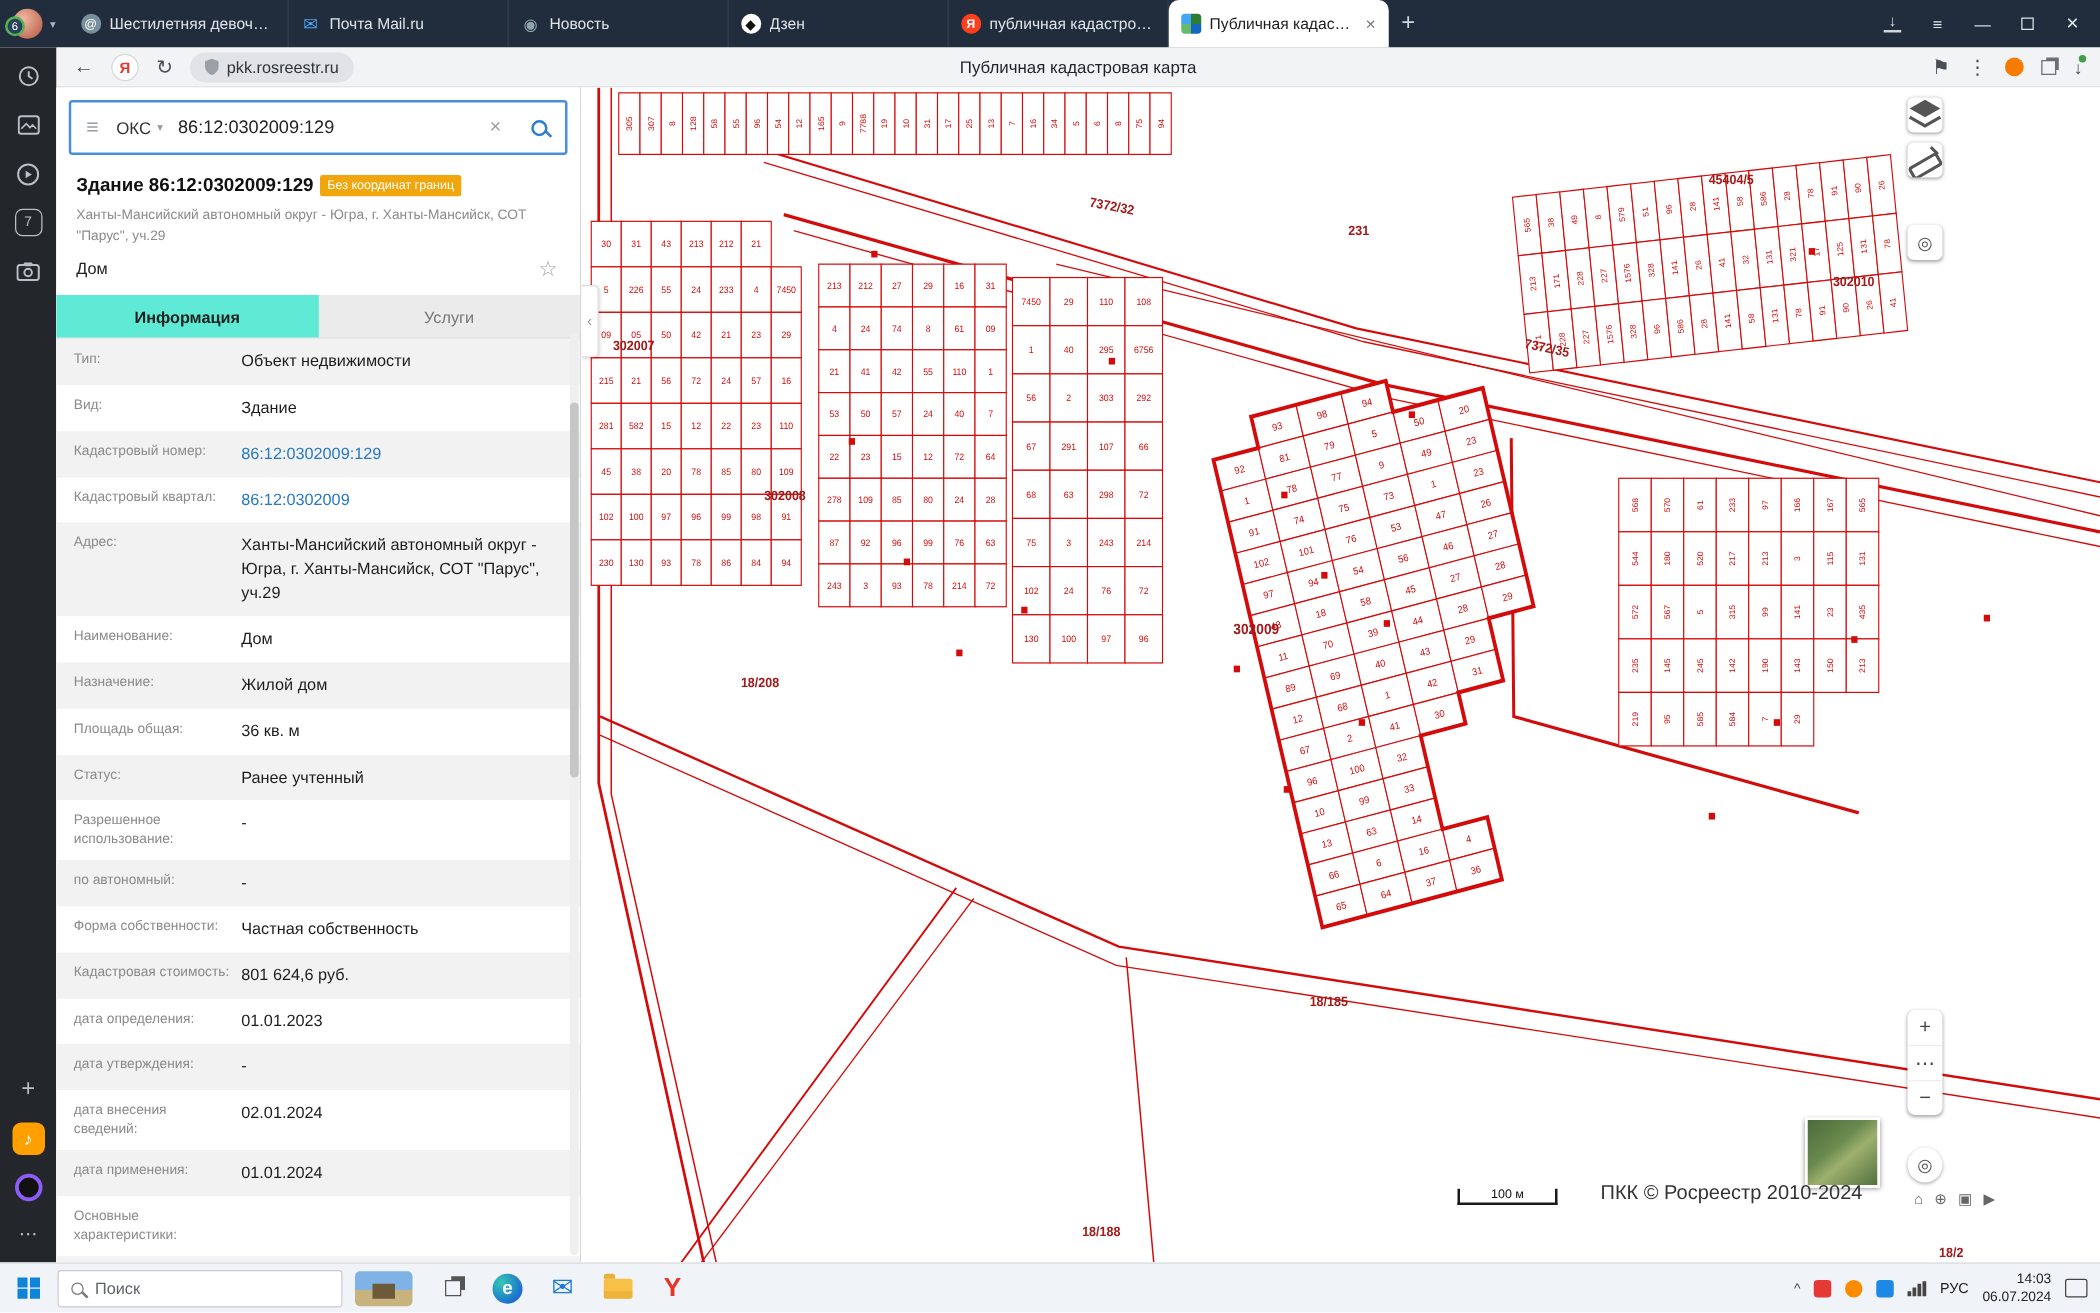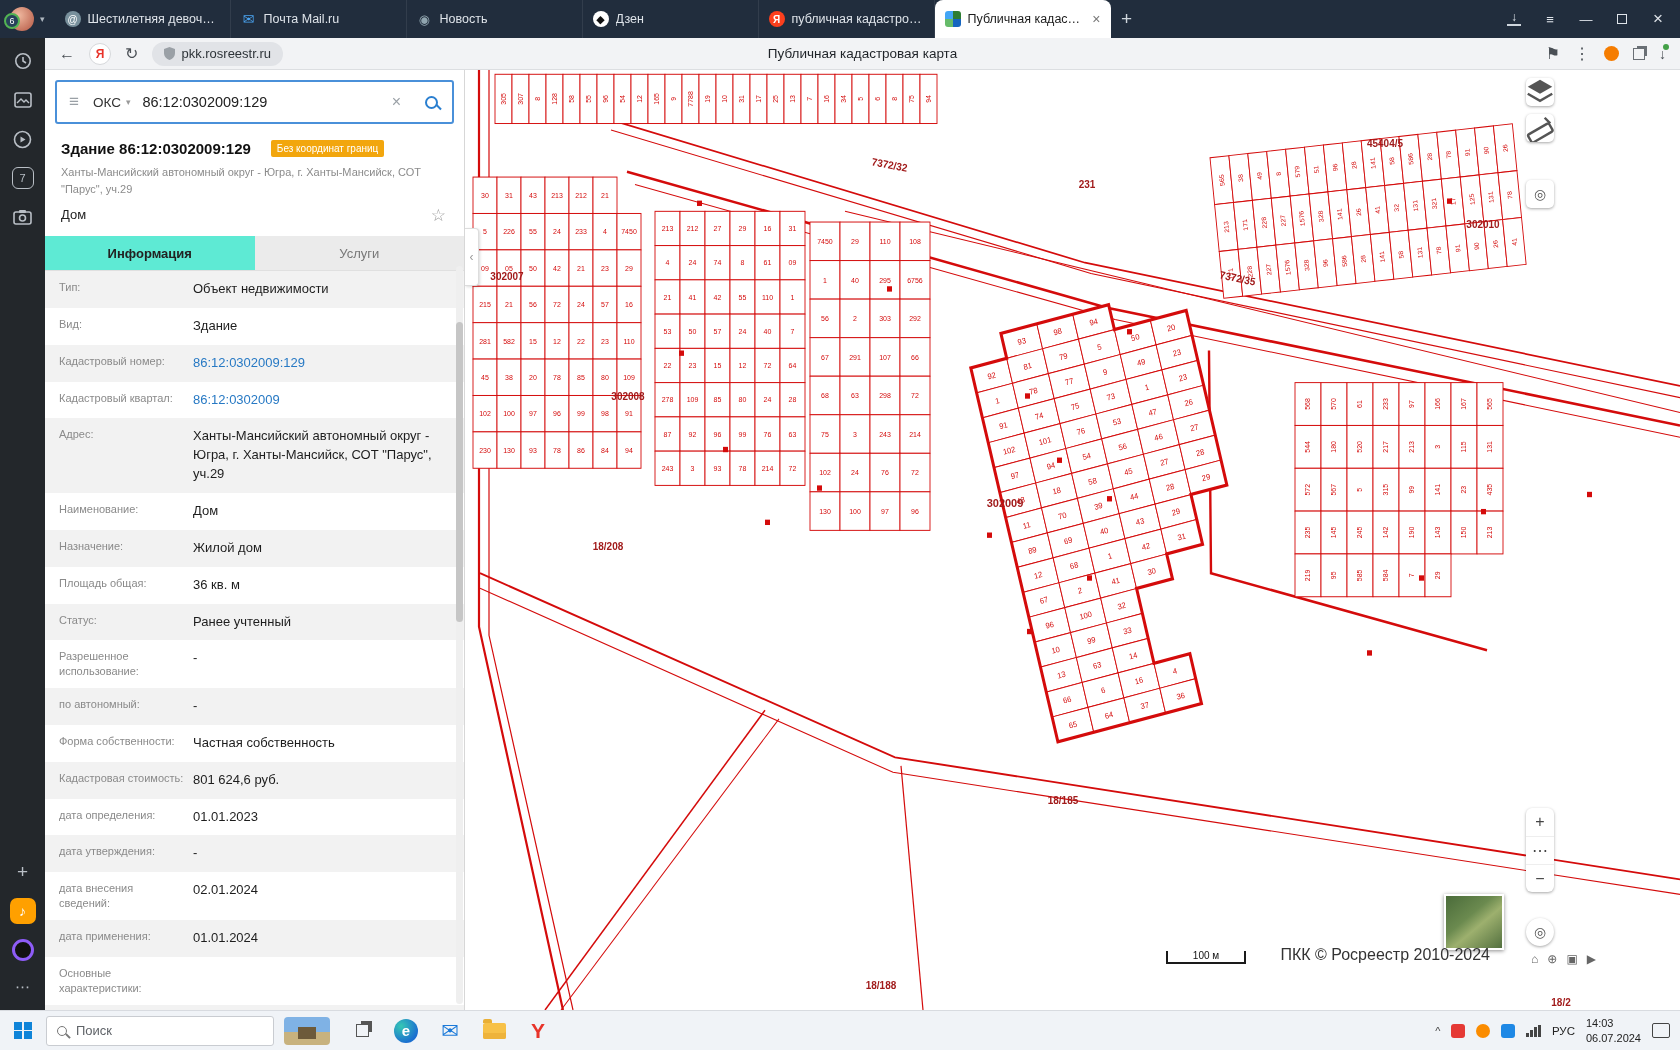--- a/index.html
+++ b/index.html
@@ -52,21 +52,21 @@
 .search-box{height:44px;border:2px solid #4a90d9;border-radius:3px;display:flex;align-items:center;background:#fff}
 .sb-menu{padding:0 8px 0 12px;color:#9aa0a6;font-size:17px}
 .sb-cat{font-size:13.5px;color:#333;display:flex;align-items:center;gap:5px;padding:0 6px}
 .sb-chev{color:#999;font-size:9px}
 .sb-input{flex:1;font-size:14.5px;color:#222;border:none;outline:none;padding:0 6px;min-width:0;font-family:"Liberation Sans",sans-serif}
 .sb-clear{color:#9aa0a6;font-size:16px;padding:0 9px}
 .sb-go{width:42px;align-self:stretch;display:flex;align-items:center;justify-content:center}
 .mag{width:13px;height:13px;border:2.2px solid #2a7fd0;border-radius:50%;position:relative}
 .mag::after{content:"";position:absolute;width:7px;height:2.2px;background:#2a7fd0;transform:rotate(45deg);right:-6px;bottom:-2px}
 .obj{padding:10px 16px 4px;position:relative}
-.obj-title-row{display:flex;align-items:center;gap:20px}
+.obj-title-row{display:flex;align-items:center;gap:5px}
 .obj-title{font-size:15px;font-weight:bold;color:#111;white-space:nowrap}
 .obj-badge{background:#f2a60d;color:#fff;font-size:10px;padding:3px 6px;border-radius:2px;white-space:nowrap}
 .obj-addr{font-size:11px;color:#8b8b8b;margin-top:7px;line-height:1.55;padding-right:26px}
 .obj-name{font-size:13px;color:#222;margin-top:9px}
 .obj-star{position:absolute;right:18px;bottom:0;color:#9e9e9e;font-size:17px}
 .ptabs{display:flex;margin-top:10px;background:#ebebeb;border-bottom:1px solid #e0e0e0}
 .ptab{flex:1;height:34px;display:flex;align-items:center;justify-content:center;font-size:13px;color:#777}
 .ptab.active{background:#5eead4;color:#222;font-weight:bold}
 .row{display:flex;padding:9px 14px;min-height:33px}
 .row:nth-child(odd){background:#f2f2f2}
@@ -103,21 +103,21 @@
 .mailic{color:#1c7ad9;font-size:21px}
 .folder{width:23px;height:16px;background:#f7c148;border-radius:2px;position:relative;box-shadow:inset 0 -6px 0 #eeb33b}
 .folder::before{content:"";position:absolute;top:-4px;left:0;width:9px;height:4px;background:#e9af36;border-radius:2px 2px 0 0}
 .ybrowser{color:#e8332a;font-weight:bold;font-size:21px}
 .tray{margin-left:auto;display:flex;align-items:center;gap:11px;padding-right:10px;color:#333}
 .tray-chev{font-size:11px;color:#444}
 .tdot{width:14px;height:14px;border-radius:3px}
 .net{display:flex;gap:1.5px;align-items:flex-end;height:12px}
 .net i{width:2.5px;background:#444;display:block}
 .lang{font-size:11.5px;color:#222}
-.clock{font-size:11px;line-height:1.3;color:#222}
+.clock{font-size:11px;text-align:right;line-height:1.3;color:#222}
 .notif{width:18px;height:15px;border:1.4px solid #444;border-radius:2px}
 </style>
 </head>
 <body>
 
 <div class="tabbar">
   <div class="profile">
     <span class="avatar"></span>
     <span class="badge6">6</span>
     <span class="chev">▾</span>

